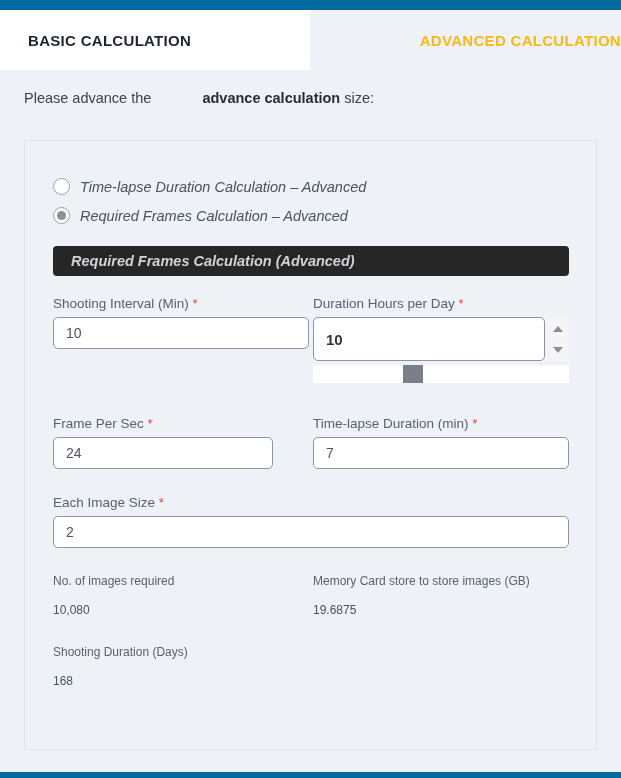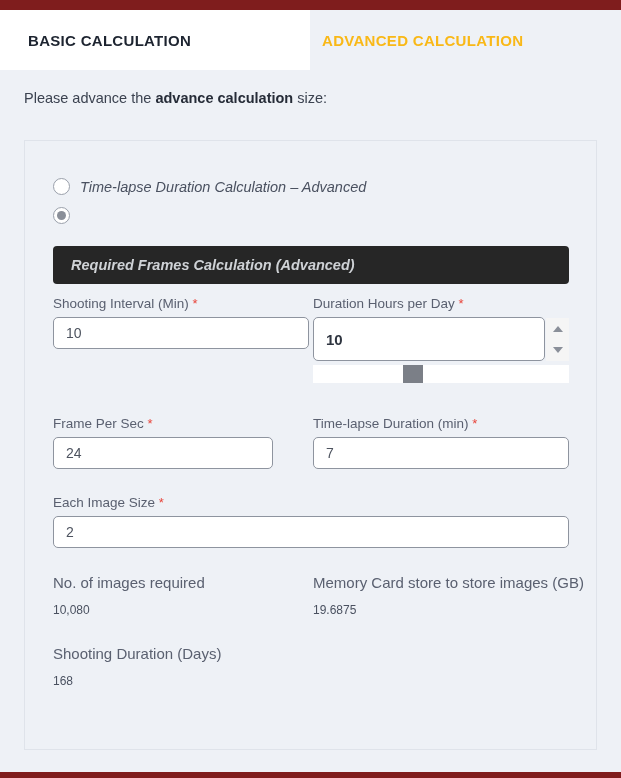--- a/index.html
+++ b/index.html
@@ -5,21 +5,21 @@
   * { box-sizing: border-box; }
   html, body {
     margin: 0; padding: 0;
     width: 621px; height: 778px;
     background: #ffffff;
     font-family: "Liberation Sans", sans-serif;
   }
   #page {
     position: relative;
     width: 621px; height: 778px;
-    background: #7f1d1d;
+    background: #0369a1;
     overflow: hidden;
   }
 
   
   .tabstrip {
     position: absolute;
     left: 0; top: 10px;
     width: 621px; height: 60px;
     background: #eef1f6;
   }
@@ -37,37 +37,38 @@
     left: 0; width: 310px;
     background: #ffffff;
     color: #1d2430;
     padding-left: 28px;
   }
   .tab-advanced {
     left: 310px; width: 311px;
     background: transparent;
     color: #f9b817;
     padding-left: 12px;
+    justify-content: flex-end;
   }
 
   
   .body-area {
     position: absolute;
     left: 0; top: 70px;
     width: 621px; height: 702px;
     background: #eef1f6;
   }
   .prompt {
     position: absolute;
     left: 24px; top: 20px;
     font-size: 14.5px;
     color: #3b4250;
     white-space: nowrap;
   }
-  .prompt b { font-weight: bold; color: #262c38; }
+  .prompt b { font-weight: bold; color: #262c38; margin-left: 47px; }
 
   
   .panel {
     position: absolute;
     left: 24px; top: 70px;
     width: 573px; height: 610px;
     border: 1px solid #dfe3ea;
     background: #eef1f6;
   }
 
@@ -99,21 +100,21 @@
     margin-left: 10px;
     font-size: 14.5px;
     color: #4a5160;
     white-space: nowrap;
   }
 
   
   .section-header {
     position: absolute;
     left: 28px; top: 105px;
-    width: 516px; height: 38px;
+    width: 516px; height: 30px;
     background: #262626;
     border-radius: 4px;
     display: flex; align-items: center;
     padding-left: 18px;
   }
   .section-header span {
     font-size: 14.5px;
     font-style: italic;
     font-weight: bold;
     color: #cfd2d6;
@@ -191,21 +192,21 @@
     position: absolute;
     top: 0;
     width: 20px; height: 18px;
     background: #7b7f87;
     cursor: grab;
   }
 
   
   .result-label {
     position: absolute;
-    font-size: 15px;
+    font-size: 12px;
     color: #5a6070;
     white-space: nowrap;
   }
   .result-value {
     position: absolute;
     font-size: 12px;
     color: #4a5160;
     white-space: nowrap;
   }
 </style>
@@ -230,20 +231,21 @@
     <div class="panel">
 
       <div class="radio-row r1">
         <span class="radio"></span>
         <span class="radio-label">Time-lapse Duration Calculation – Advanced</span>
       </div>
       <div class="radio-row r2">
         <span class="radio checked">
             <span class="dot"></span>
           </span>
+        <span class="radio-label">Required Frames Calculation – Advanced</span>
       </div>
 
       <div class="section-header">
         <span>Required Frames Calculation (Advanced)</span>
       </div>
 
       <div class="field-label" style="left:28px; top:155px;"><span>Shooting Interval (Min)</span>
         <span class="req">*</span></div>
       <input class="txtinput" style="left: 28px; top: 176px; width: 256px;" type="text" value="10">
 

